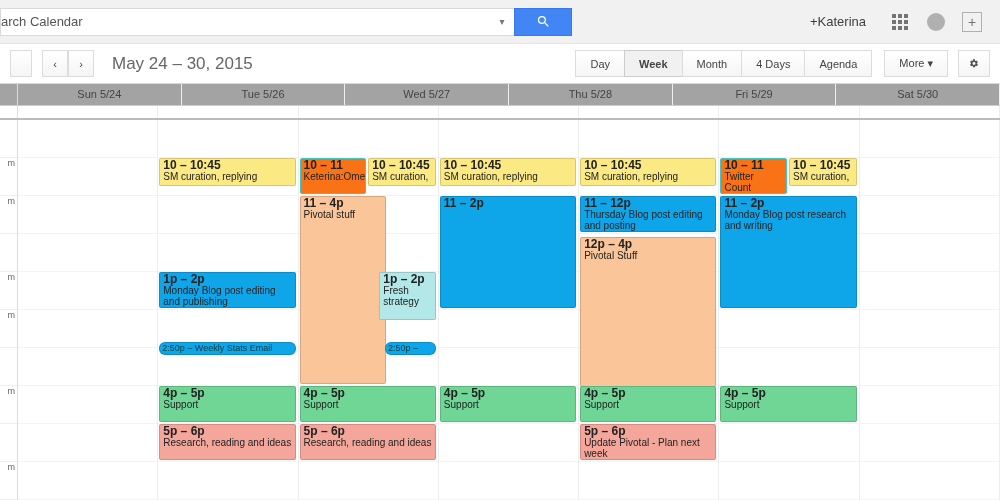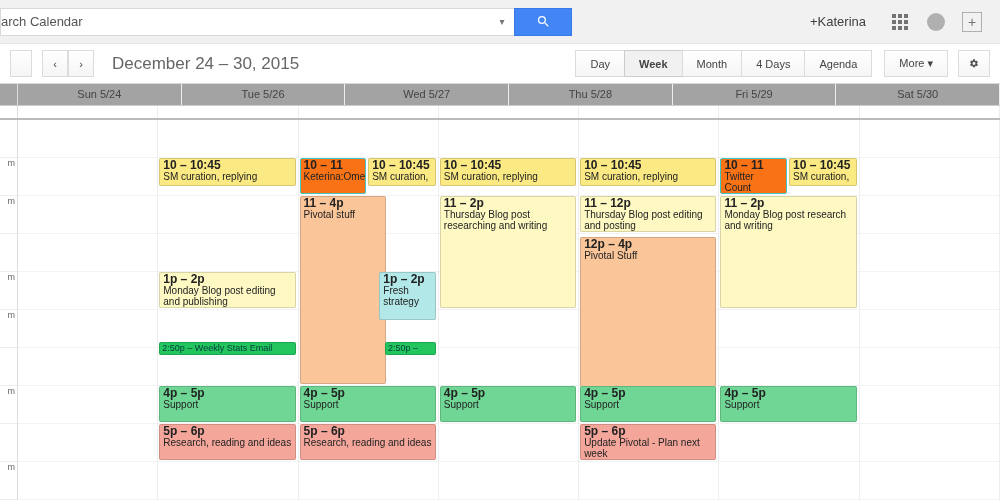--- a/index.html
+++ b/index.html
@@ -53,24 +53,24 @@
 
 .ev { position:absolute; left:1px; right:2px; border-radius:2px; padding:1px 3px; font-size:10px; line-height:11px; overflow:hidden; color:#222; border:1px solid rgba(0,0,0,0.15); cursor:pointer;}
 .ev .t { font-weight:bold; font-size:12px; display:block;}
 .ev.half { width:48%; }
 .ev.right { left:50%; right:2px; width:auto;}
 
 .c-yellow { background:#fbe983; }
 .c-cyan   { background:#f97316; border-color:#3fc6c6;}
 .c-cyan2  { background:#b3e8e8; }
 .c-orange { background:#fac599; }
-.c-purple { background:#fef9c3; }
+.c-purple { background:#0ea5e9; }
 .c-green  { background:#6fd695; }
 .c-red    { background:#f4a69b; }
-.c-dkcyan { background:#22c55e; color:#063c3c; font-size:9px; padding:0 2px;}
+.c-dkcyan { background:#0ea5e9; color:#063c3c; font-size:9px; padding:0 2px;border-radius:6px;}
 </style>
 </head>
 <body>
 
 <div class="topbar">
   <div class="search-wrap">
     <input class="search-input" value="arch Calendar" style="">
     <div class="search-dd">▾</div>
     <div class="search-btn">
       <svg viewBox="0 0 24 24">
@@ -100,21 +100,21 @@
       <div class="plus">+</div>
     </div>
 </div>
 
 <div class="navbar">
   <div class="btn btn-blank"></div>
   <div class="nav-arrows">
     <div class="btn">‹</div>
     <div class="btn">›</div>
   </div>
-  <div class="date-range">December 24 – 30, 2015</div>
+  <div class="date-range">May 24 – 30, 2015</div>
   <div class="view-tabs">
     <div class="btn">Day</div>
     <div class="btn active">Week</div>
     <div class="btn">Month</div>
     <div class="btn">4 Days</div>
     <div class="btn">Agenda</div>
   </div>
   <div class="btn more-btn">More ▾</div>
   <div class="btn gear">
     <svg viewBox="0 0 24 24">
@@ -213,21 +213,21 @@
       <div class="slot"></div>
       <div class="slot"></div>
       <div class="slot"></div>
       <div class="slot"></div>
       <div class="slot"></div>
       <div class="slot"></div>
       <div class="slot"></div>
       <div class="slot"></div>
       <div class="slot"></div>
     <div class="ev c-yellow" style="top:38px;height:28px"><span class="t">10 – 10:45</span><span>SM curation, replying</span></div>
-    <div class="ev c-purple" style="top:76px;height:112px"><span class="t">11 – 2p</span><span>Thursday Blog post researching and writing</span></div>
+    <div class="ev c-purple" style="top:76px;height:112px"><span class="t">11 – 2p</span></div>
     <div class="ev c-green" style="top:266px;height:36px"><span class="t">4p – 5p</span><span>Support</span></div>
   </div>
 
   <div class="day-col">
     <div class="slot"></div>
       <div class="slot"></div>
       <div class="slot"></div>
       <div class="slot"></div>
       <div class="slot"></div>
       <div class="slot"></div>

